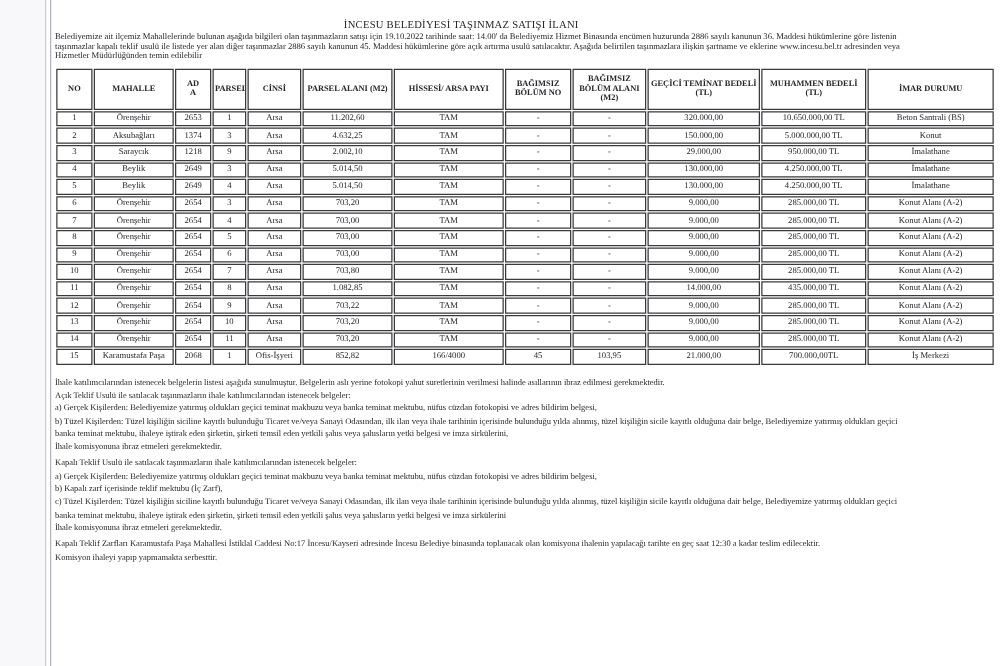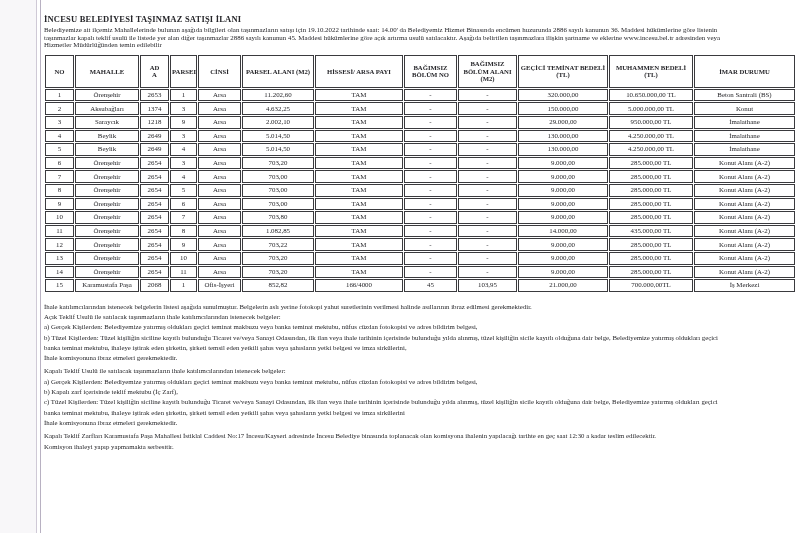--- a/index.html
+++ b/index.html
@@ -23,23 +23,23 @@
     position: absolute; left: 40px; top: 0; width: 1px; height: 533px;
     background: #b8b1c2;
   }
   .content {
     position: absolute; left: 44px; top: 0;
     width: 756px; height: 533px; overflow: hidden;
   }
   .doc-title {
     margin-top: 14px;
     width: 650px;
-    text-align: left;
+    text-align: center;
     font-size: 8.5px;
-    font-weight: bold;
+    font-weight: normal;
     letter-spacing: 0.2px;
     white-space: nowrap;
   }
   .intro { margin-top: 2px; }
   .intro-line {
     font-size: 6.9px;
     line-height: 7.6px;
     white-space: nowrap;
     overflow: hidden;
   }

